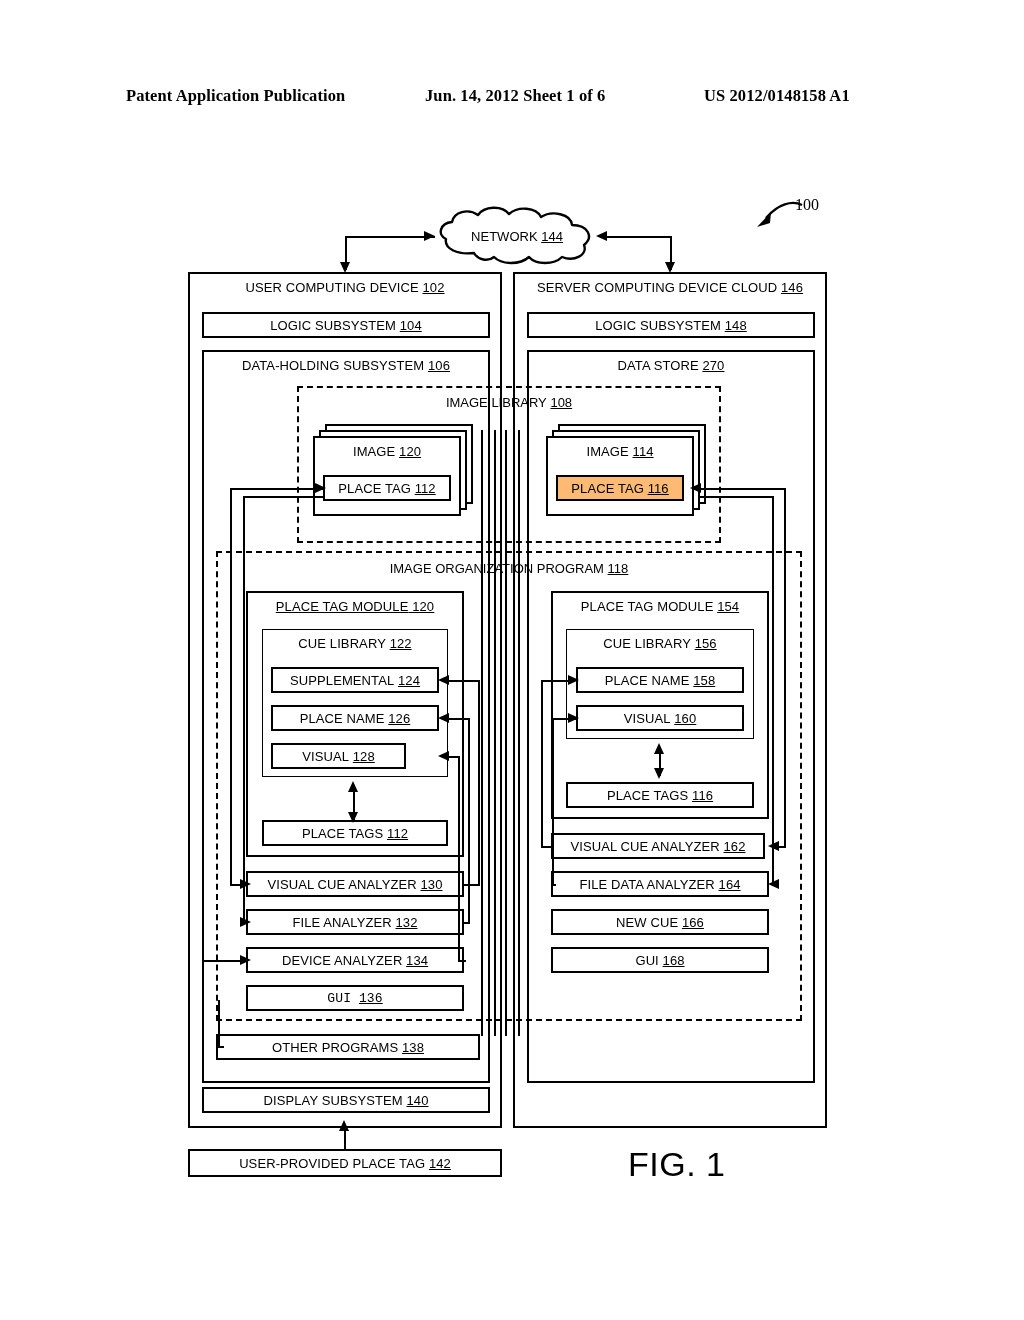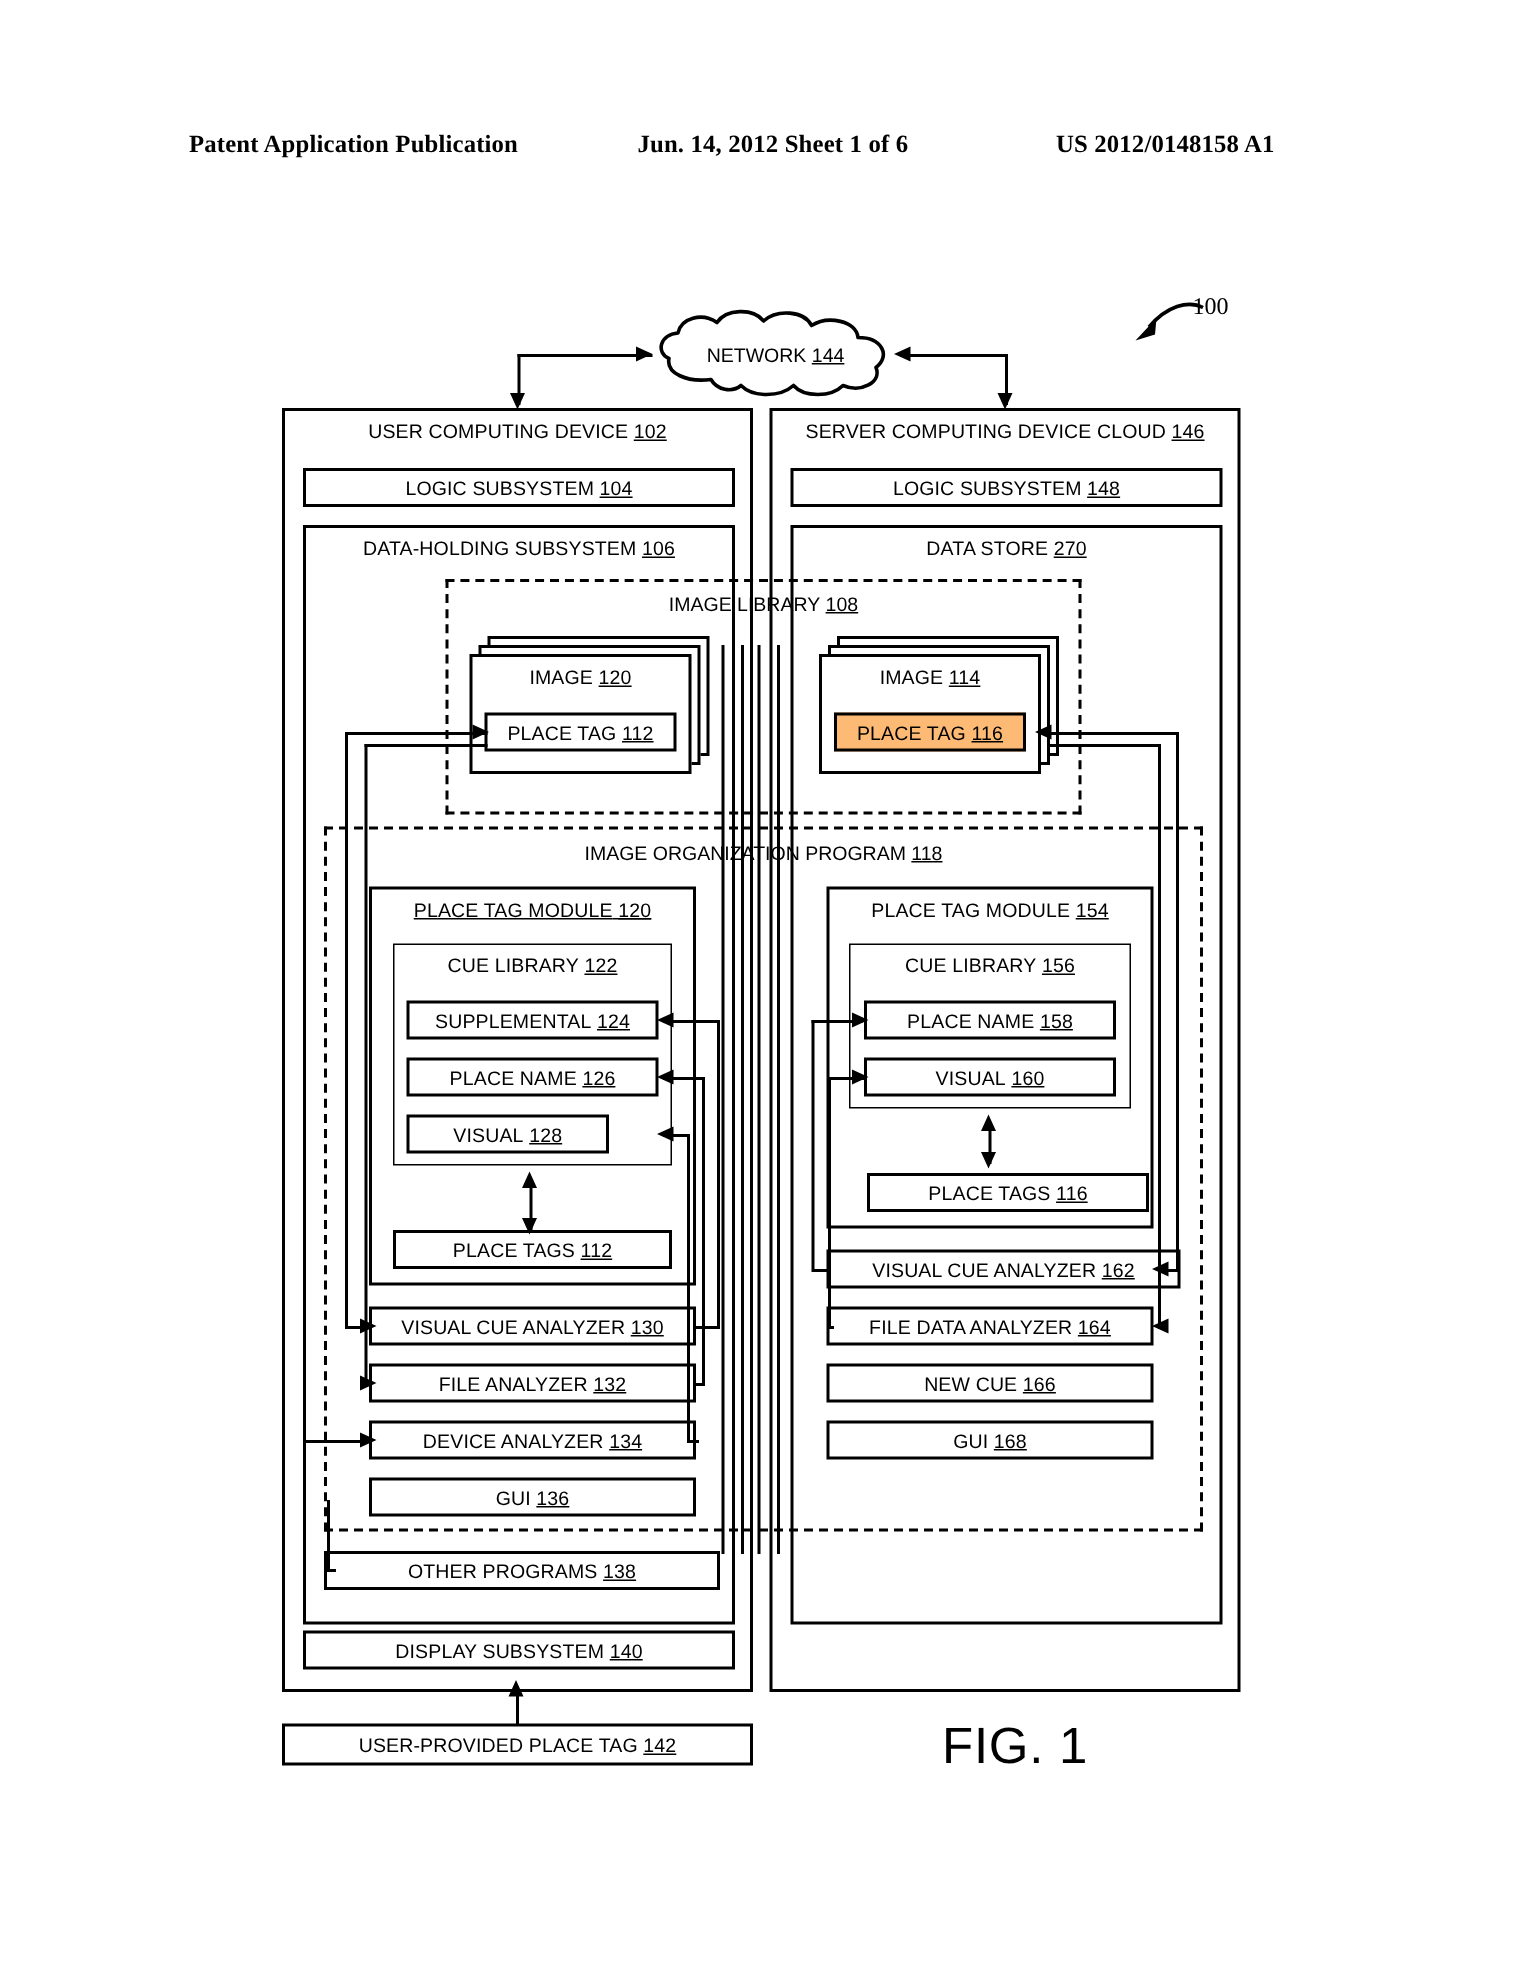--- a/index.html
+++ b/index.html
@@ -235,21 +235,21 @@
   <div class="bx leaf thick" style="left:246px;top:909px;width:218px;height:26px;">
     <span class="lbl">
       <span>FILE ANALYZER</span>&nbsp;<span class="ul">132</span>
     </span>
   </div>
   <div class="bx leaf thick" style="left:246px;top:947px;width:218px;height:26px;">
     <span class="lbl">
       <span>DEVICE ANALYZER</span>&nbsp;<span class="ul">134</span>
     </span>
   </div>
-  <div class="bx leaf thick" style="left:246px;top:985px;width:218px;height:26px;">
+  <div class="bx leaf thick" style="left:246px;top:985px;width:218px;height:26px;font-family:Liberation Mono, monospace;">
     <span class="lbl">
       <span>GUI</span>&nbsp;<span class="ul">136</span>
     </span>
   </div>
 
   <div class="bx leaf thick" style="left:216px;top:1034px;width:264px;height:26px;">
     <span class="lbl">
       <span>OTHER PROGRAMS</span>&nbsp;<span class="ul">138</span>
     </span>
   </div>
@@ -288,27 +288,27 @@
   <div class="bx leaf thick" style="left:576px;top:705px;width:168px;height:26px;">
     <span class="lbl">
       <span>VISUAL</span>&nbsp;<span class="ul">160</span>
     </span>
   </div>
 
   <div class="ln lv" style="left:659px;top:748px;height:28px;"></div>
   <div class="ah ah-u" style="left:654px;top:743px;"></div>
   <div class="ah ah-d" style="left:654px;top:768px;"></div>
 
-  <div class="bx leaf thick" style="left:566px;top:782px;width:188px;height:26px;margin-left:12px;">
+  <div class="bx leaf thick" style="left:566px;top:782px;width:188px;height:26px;">
     <span class="lbl">
       <span>PLACE TAGS</span>&nbsp;<span class="ul">116</span>
     </span>
   </div>
 
-  <div class="bx leaf thick" style="left:551px;top:833px;width:236px;height:26px;">
+  <div class="bx leaf thick" style="left:551px;top:833px;width:214px;height:26px;">
     <span class="lbl">
       <span>VISUAL CUE ANALYZER</span>&nbsp;<span class="ul">162</span>
     </span>
   </div>
   <div class="bx leaf thick" style="left:551px;top:871px;width:218px;height:26px;">
     <span class="lbl">
       <span>FILE DATA ANALYZER</span>&nbsp;<span class="ul">164</span>
     </span>
   </div>
   <div class="bx leaf thick" style="left:551px;top:909px;width:218px;height:26px;">

